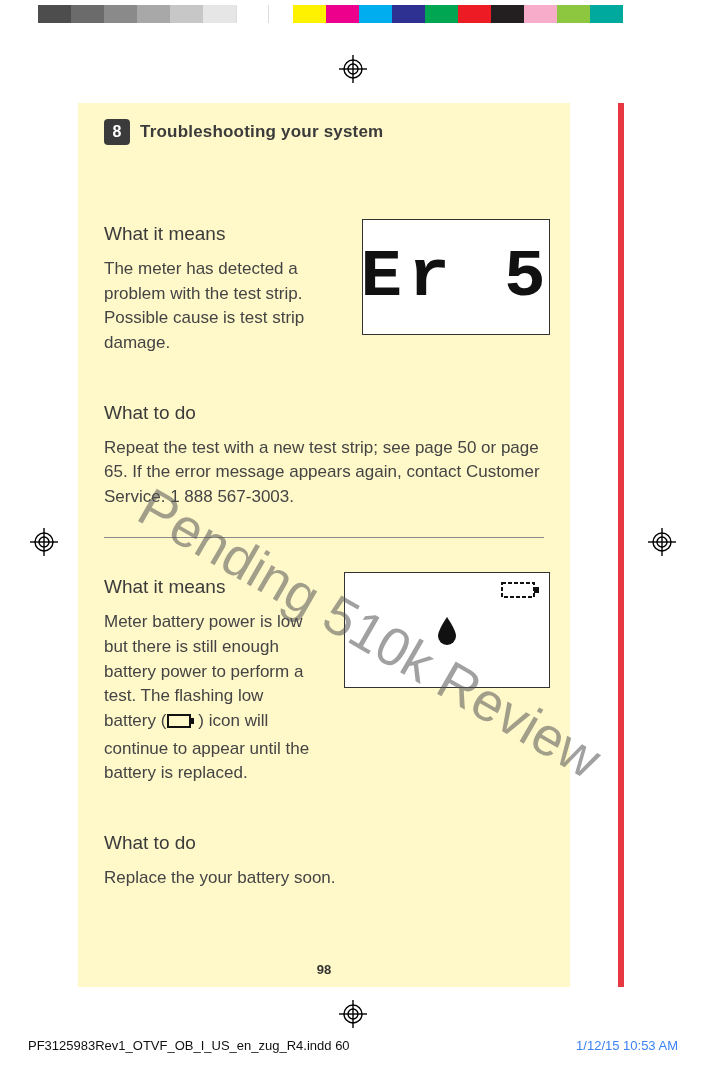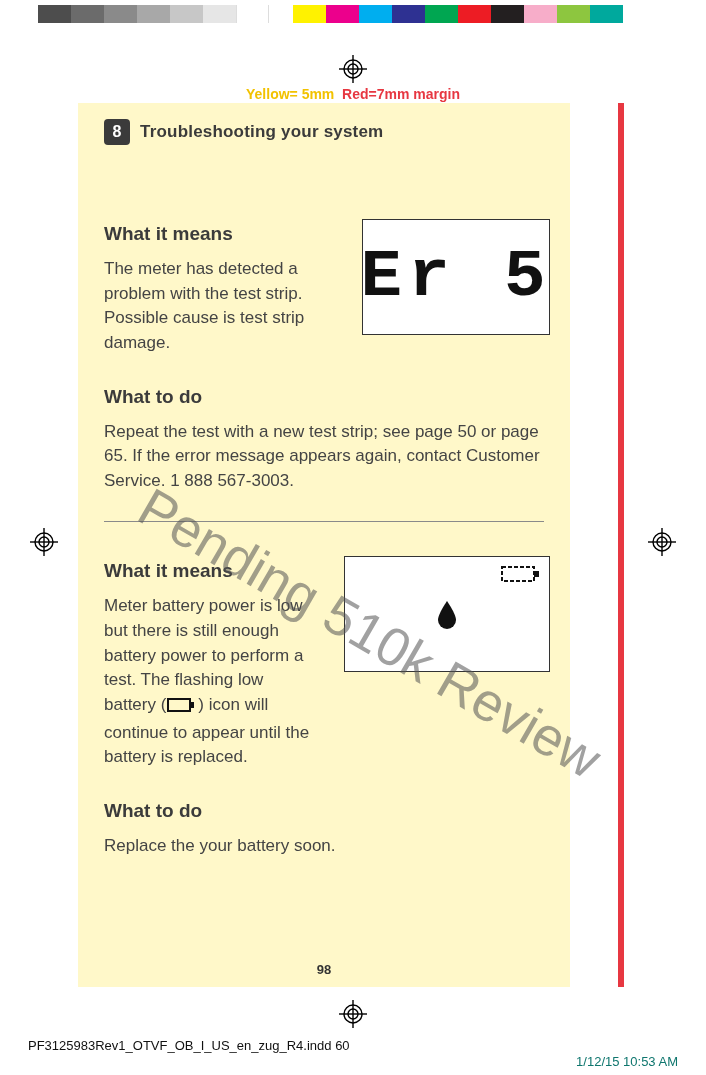--- a/index.html
+++ b/index.html
@@ -48,21 +48,21 @@
     border-radius: 4px;
     font-weight: bold; font-size: 16px;
     display: flex; align-items: center; justify-content: center;
   }
   .section-title {
     font-size: 17px; font-weight: bold; color: #3b3b3b;
     letter-spacing: 0.2px;
   }
 
   .entry { position: relative; }
-  .h2 { font-size: 19px; font-weight: bold; color: #3b3b3b; margin-bottom: 12px; }
+  .h2 { font-size: 19px; font-weight: normal; color: #3b3b3b; margin-bottom: 12px; margin-top: 16px; }
   .body-text { font-size: 17px; line-height: 1.45; color: #444; font-family: "Helvetica Neue", Arial, sans-serif; }
   .narrow { width: 210px; }
 
   .lcd-box {
     position: absolute; right: -6px; top: -4px;
     width: 188px; height: 116px;
     background: #fff; border: 1.5px solid #333;
     display: flex; align-items: center; justify-content: center;
   }
   .lcd-text {
@@ -102,22 +102,22 @@
     pointer-events: none;
     font-family: Arial, sans-serif;
   }
 
   
   .slug {
     position: absolute; left: 28px; bottom: 22px;
     font-size: 13px; color: #111; font-family: Arial, sans-serif;
   }
   .slug-time {
-    position: absolute; right: 28px; bottom: 6px;
-    font-size: 13px; color: #0f766e; font-family: Arial, sans-serif;
+    position: absolute; right: 28px; bottom: 22px;
+    font-size: 13px; color: #3b82f6; font-family: Arial, sans-serif;
   }
 </style>
 </head>
 <body>
 
 <div class="canvas">
 
   <div class="colorbar" style="left:38px;">
     <div style="background:#4d4d4d"></div>
     <div style="background:#6b6b6b"></div>
@@ -166,23 +166,20 @@
   <div class="reg" style="left:648px; top:528px;">
     <svg viewBox="0 0 28 28">
         <circle cx="14" cy="14" r="9" fill="none" stroke="#000" stroke-width="1.4"></circle>
         <circle cx="14" cy="14" r="5" fill="none" stroke="#000" stroke-width="1.4"></circle>
         <line x1="14" y1="0" x2="14" y2="28" stroke="#000" stroke-width="1.4"></line>
         <line x1="0" y1="14" x2="28" y2="14" stroke="#000" stroke-width="1.4"></line>
       </svg>
   </div>
 
   <div class="page-outer">
-    <div class="margin-note">
-      <span class="y">Yellow= 5mm</span>&nbsp;&nbsp;<span class="r">Red=7mm margin</span>
-    </div>
 
     <div class="red-line-v red-line-left"></div>
     <div class="red-line-v red-line-right"></div>
 
     <div class="yellow-block">
 
       <div class="section-header">
         <div class="section-badge">8</div>
         <div class="section-title">Troubleshooting your system</div>
       </div>

